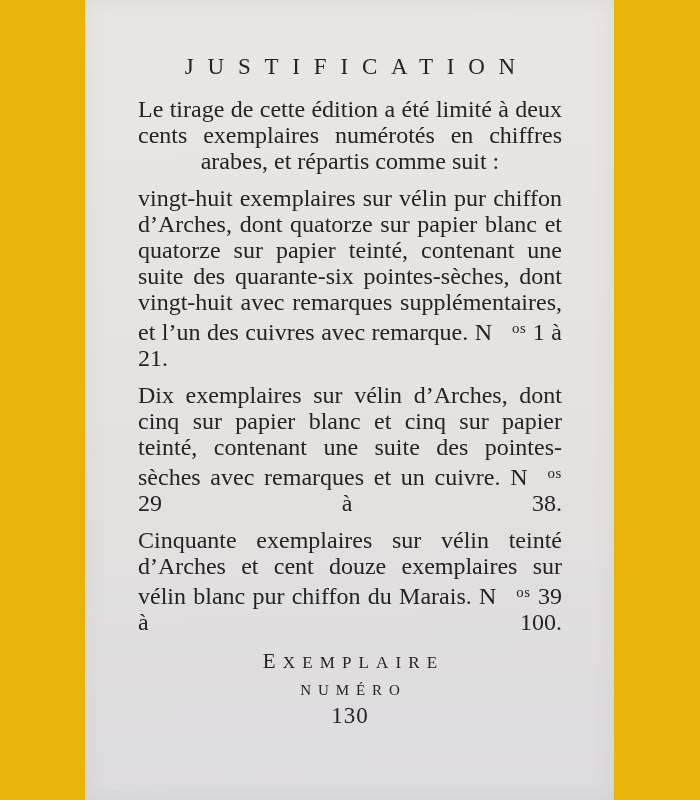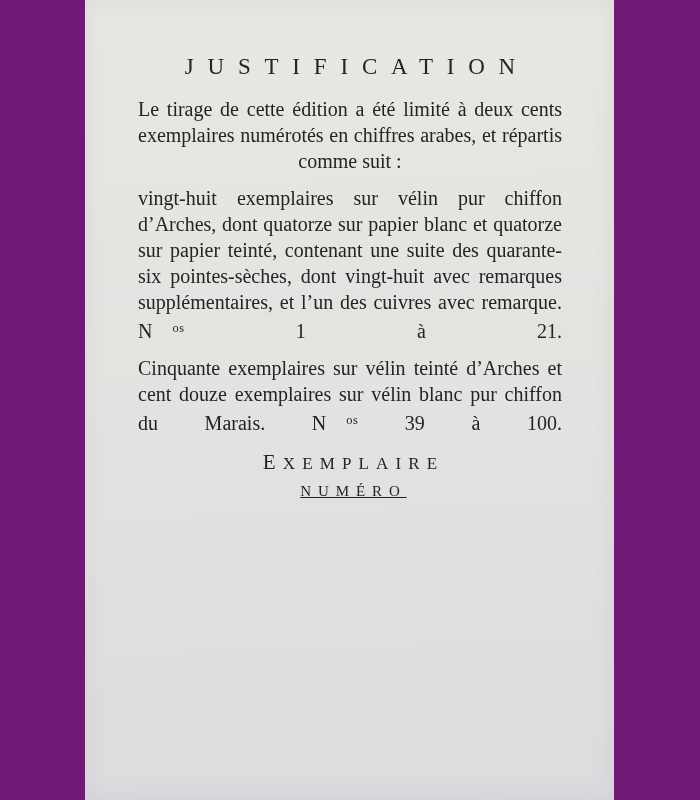--- a/index.html
+++ b/index.html
@@ -8,21 +8,21 @@
     width: 700px;
     height: 800px;
     background: #ffffff;
     font-family: "Liberation Serif", serif;
     overflow: hidden;
   }
   .photo {
     position: relative;
     width: 700px;
     height: 800px;
-    background: #701a75;
+    background: #eab308;
   }
   .page {
     position: absolute;
     left: 85px;
     top: 0;
     width: 529px;
     height: 800px;
     background: linear-gradient(178deg, #e9e7e3 0%, #e4e2e0 55%, #dcdbde 100%);
     box-shadow: inset 0 0 22px rgba(110, 110, 118, 0.10);
   }
@@ -37,21 +37,21 @@
     font-size: 23px;
     line-height: 26px;
     text-align: center;
     letter-spacing: 0.60em;
     padding-left: 0.60em; 
     margin: 0 0 16px 0;
     font-weight: normal;
     white-space: nowrap;
   }
   .para {
-    font-size: 20px;
+    font-size: 24px;
     line-height: 26px;
     text-align: justify;
     margin: 0 0 11px 0;
   }
   .para .sup {
     font-size: 62%;
     vertical-align: 0.48em;
     letter-spacing: 0.04em;
     margin-left: 20px;
   }
@@ -65,43 +65,44 @@
     padding-left: 0.42em;
   }
   .colophon-l1::first-letter {
     font-size: 21px;
   }
   .colophon-l2 {
     font-size: 15px;
     letter-spacing: 0.46em;
     padding-left: 0.46em;
     margin-top: 8px;
-    text-decoration: underline;
   }
   .colophon-num {
     font-size: 23px;
     margin-top: 4px;
     letter-spacing: 0.04em;
   }
 </style>
 </head>
 <body style="background: rgb(255, 255, 255);">
 
 <div class="photo">
   <div class="page">
     <div class="content">
 
       <h1 class="title">JUSTIFICATION</h1>
 
       <div>
           <p class="para" style="text-align-last: center;"><span>Le tirage de cette édition a été limité à deux cents exemplaires numérotés en chiffres arabes, et répartis comme suit :</span></p>
           <p class="para" style="text-align-last: justify;"><span>vingt-huit exemplaires sur vélin pur chiffon d’Arches, dont quatorze sur papier blanc et quatorze sur papier teinté, contenant une suite des quarante-six pointes-sèches, dont vingt-huit avec remarques supplémentaires, et l’un des cuivres avec remarque. N</span><span class="sup">os</span><span> 1 à 21.</span></p>
+          <p class="para" style="text-align-last: justify;"><span>Dix exemplaires sur vélin d’Arches, dont cinq sur papier blanc et cinq sur papier teinté, contenant une suite des pointes-sèches avec remarques et un cuivre. N</span><span class="sup">os</span><span> 29 à 38.</span></p>
           <p class="para" style="text-align-last: justify;"><span>Cinquante exemplaires sur vélin teinté d’Arches et cent douze exemplaires sur vélin blanc pur chiffon du Marais. N</span><span class="sup">os</span><span> 39 à 100.</span></p>
         </div>
 
       <div class="colophon">
         <div class="colophon-l1">EXEMPLAIRE</div>
         <div class="colophon-l2">NUMÉRO</div>
+        <div class="colophon-num">130</div>
       </div>
 
     </div>
   </div>
 </div>
 
 </body></html>

